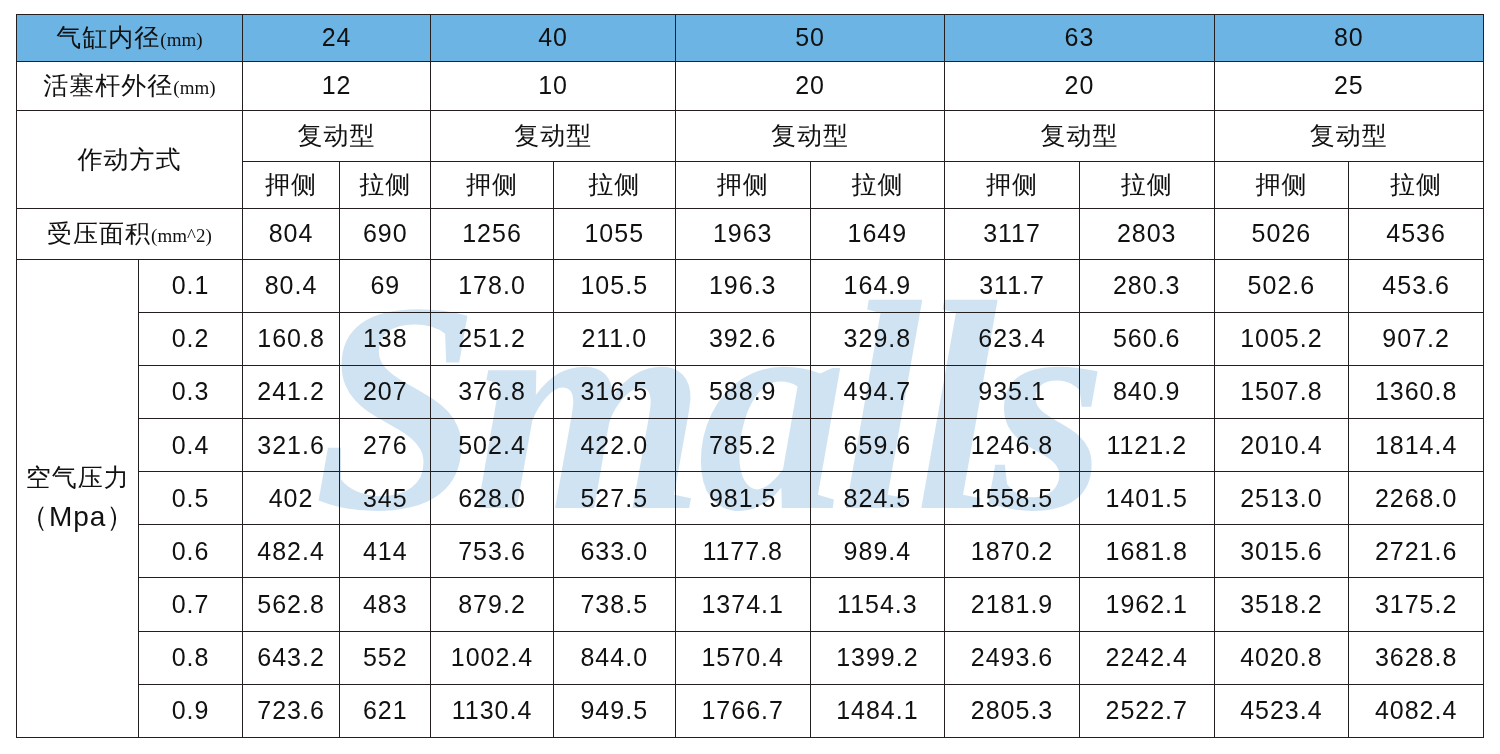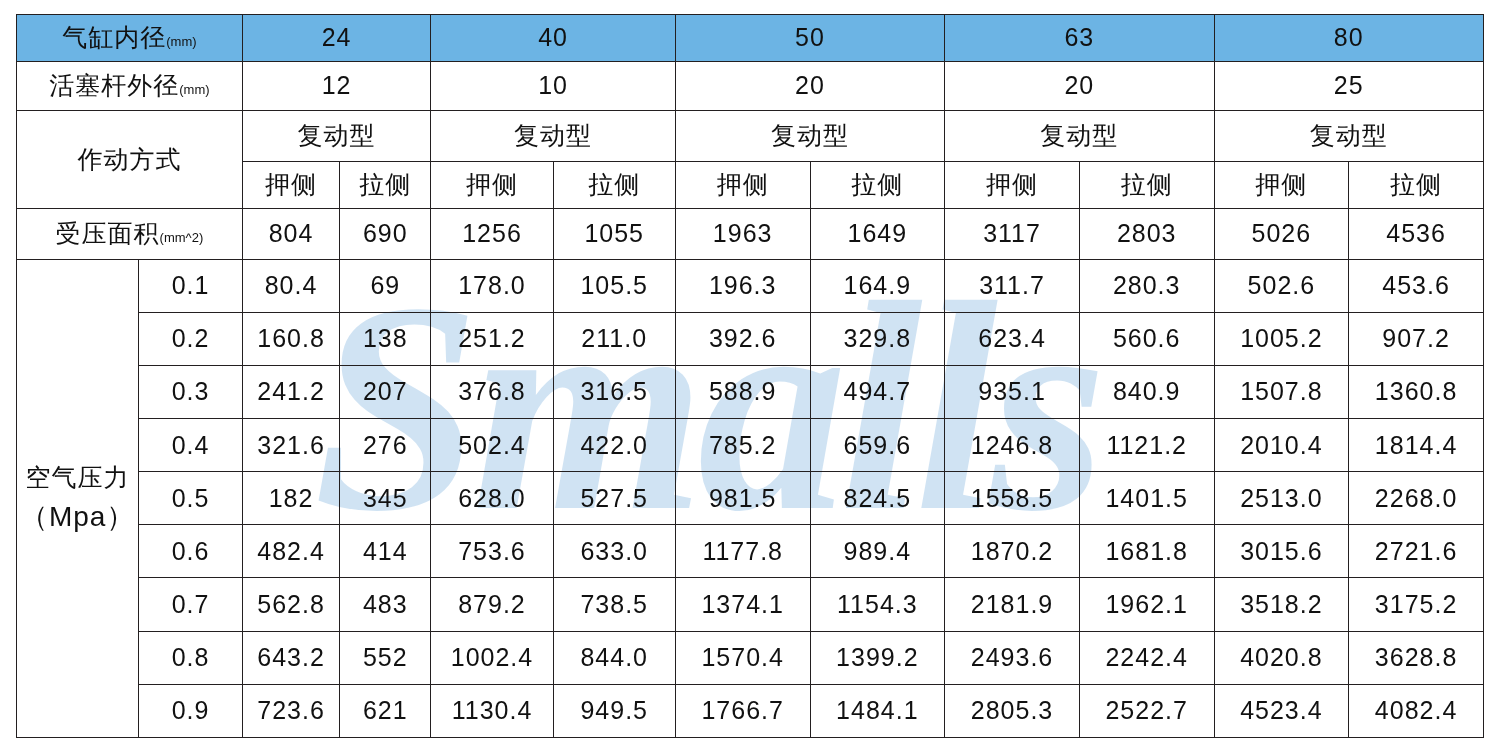--- a/index.html
+++ b/index.html
@@ -45,22 +45,23 @@
     background: #6cb4e4 !important;
     font-size: 27px;
   }
   .lbl {
     font-size: 27px;
   }
   .lbl-small {
     font-size: 22px;
   }
   .unit {
-    font-size: 13px;
+    font-size: 19px;
     letter-spacing: 0;
+    font-family: Liberation Serif, serif;
   }
   .num {
     font-size: 26px;
     letter-spacing: 2px;
   }
   .side {
     font-size: 25px;
   }
   .press-label {
     font-size: 27px;
@@ -235,21 +236,21 @@
         <td class="pcol">422.0</td>
         <td class="pcol">785.2</td>
         <td class="pcol">659.6</td>
         <td class="pcol">1246.8</td>
         <td class="pcol">1121.2</td>
         <td class="pcol">2010.4</td>
         <td class="pcol">1814.4</td>
       </tr>
       <tr style="height:50px">
         <td class="pcol">0.5</td>
-        <td class="pcol">182</td>
+        <td class="pcol">402</td>
         <td class="pcol">345</td>
         <td class="pcol">628.0</td>
         <td class="pcol">527.5</td>
         <td class="pcol">981.5</td>
         <td class="pcol">824.5</td>
         <td class="pcol">1558.5</td>
         <td class="pcol">1401.5</td>
         <td class="pcol">2513.0</td>
         <td class="pcol">2268.0</td>
       </tr>

